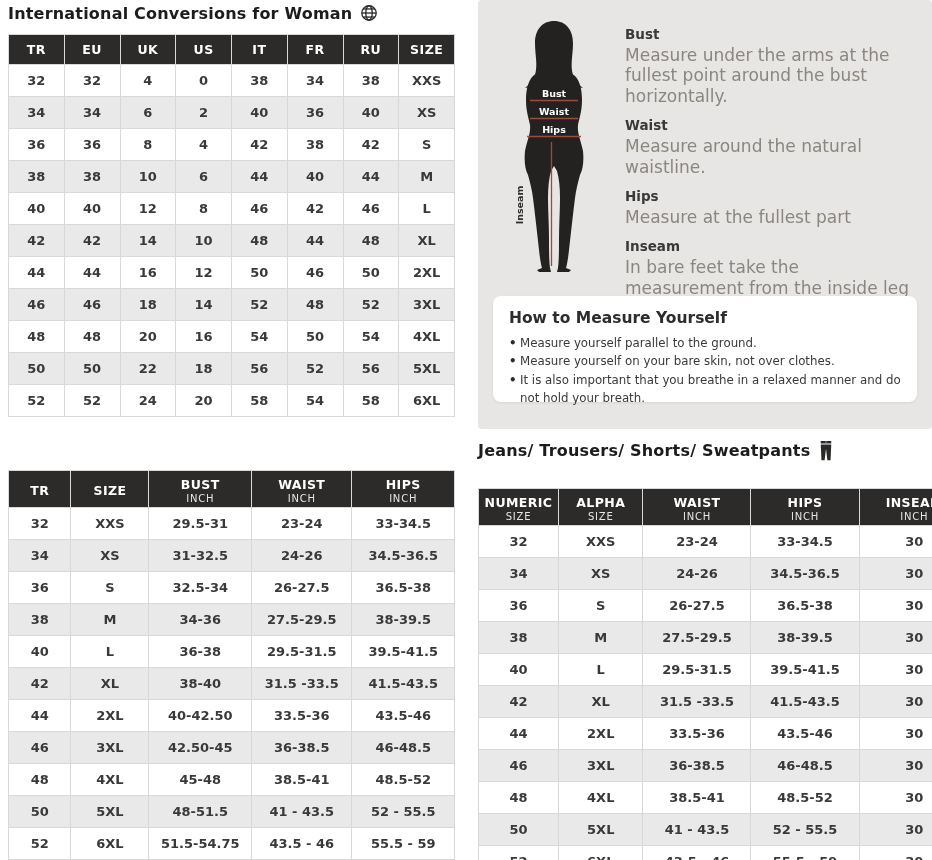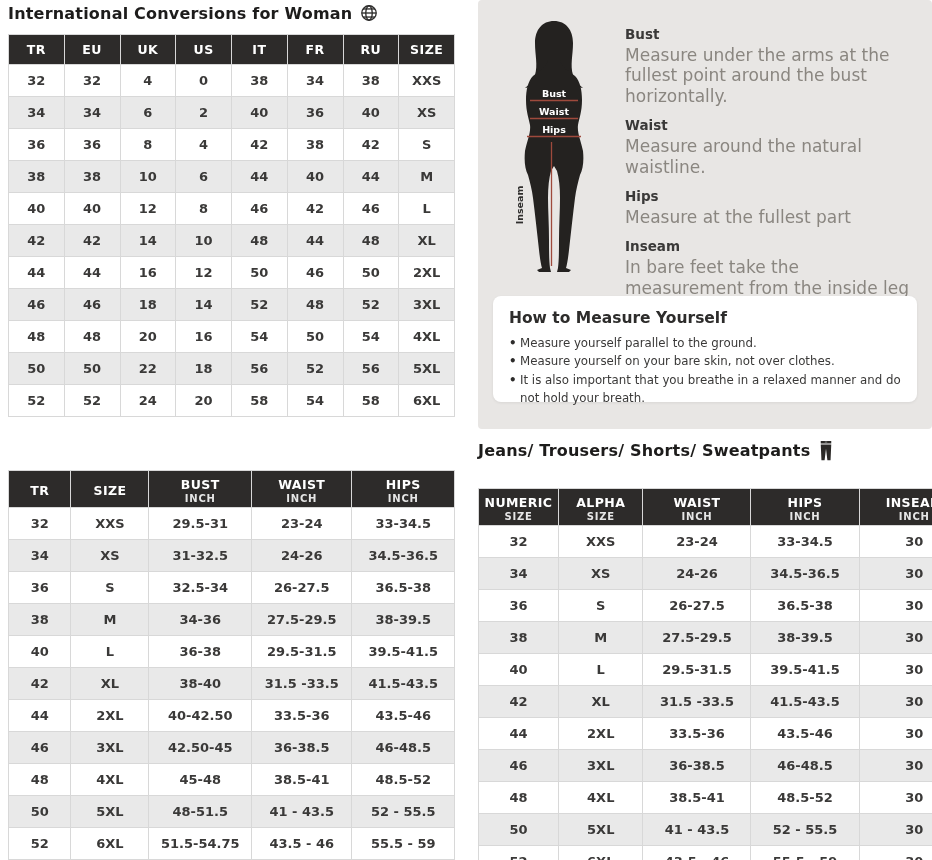--- a/index.html
+++ b/index.html
@@ -19,21 +19,21 @@
   table { border-collapse:collapse; table-layout:fixed; position:absolute; background:#fff; }
   th, td { border:1px solid #d8d8d8; text-align:center; vertical-align:middle; }
   th { background:#2d2b2a; color:#fff; font-weight:bold; }
   td { font-size:13px; font-weight:bold; color:#3a3938; height:32px; }
   tbody tr:nth-child(even) td { background:#e9e9e9; }
 
   #conv-table { left:8px; top:34px; width:447px; }
   #conv-table th { height:30px; font-size:12.5px; letter-spacing:.5px; }
 
   .sized-table th { height:37px; font-size:12.5px; letter-spacing:.4px; padding-top:2px; }
-  .sized-table .th-sub { font-size:10px; font-weight:bold; letter-spacing:.8px; margin-top:1px; color:#e6e6e6; }
+  .sized-table .th-sub { font-size:10px; font-weight:normal; letter-spacing:.8px; margin-top:1px; color:#e6e6e6; }
   #shirt-table { left:8px; top:470px; width:447px; }
   #shirt-table th:nth-child(1){width:14%;}  #shirt-table th:nth-child(2){width:17.5%;}
   #shirt-table th:nth-child(3){width:23%;}  #shirt-table th:nth-child(4){width:22.5%;}
   #shirt-table th:nth-child(5){width:23%;}
   #jeans-table { left:478px; top:488px; width:492px; }
   #jeans-table th:nth-child(1){width:16.3%;} #jeans-table th:nth-child(2){width:17.2%;text-align:center;}
   #jeans-table th:nth-child(3){width:22%;}   #jeans-table th:nth-child(4){width:22%;}
   #jeans-table th:nth-child(5){width:22.5%;}
 
   

